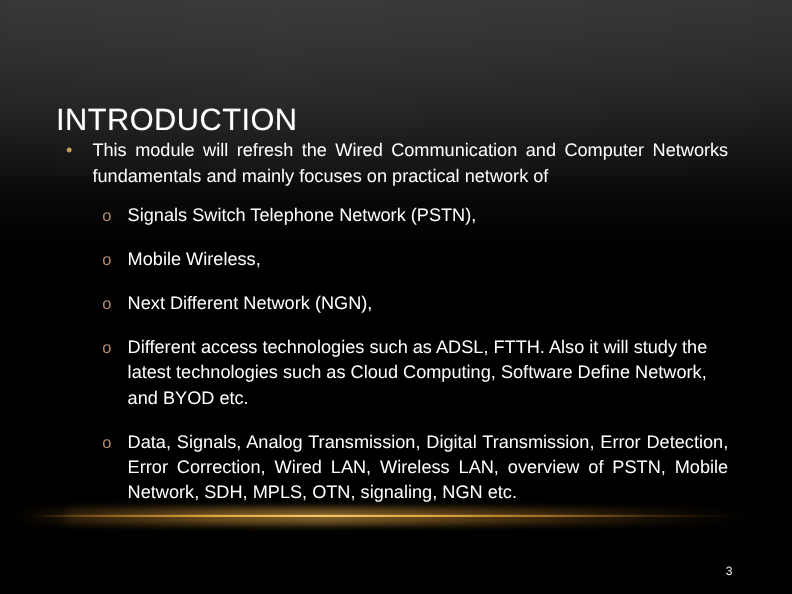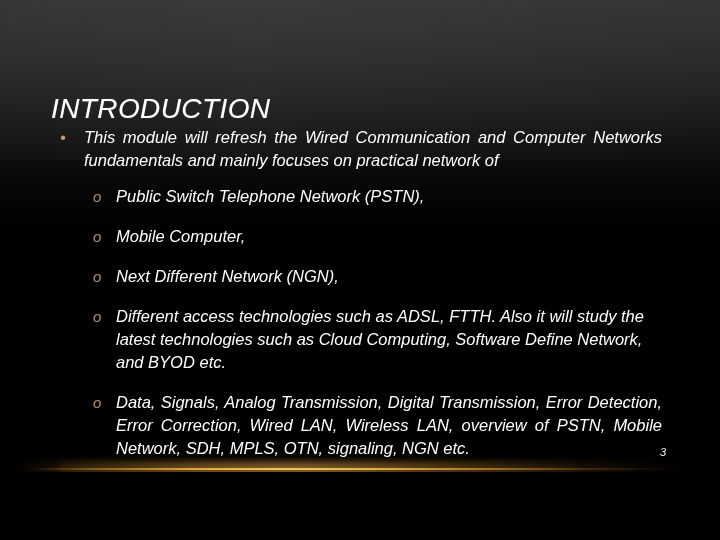--- a/index.html
+++ b/index.html
@@ -7,24 +7,23 @@
     padding: 0;
     background: #000;
   }
   body {
     font-family: "Liberation Sans", sans-serif;
   }
 
   .slide {
     position: relative;
     width: 720px;
-    height: 472px;
+    height: 540px;
     overflow: hidden;
     background: #000000;
-    font-style: italic;
   }
 
   
   .bg-gradient {
     position: absolute;
     left: 0; top: 0;
     width: 720px;
     height: 250px;
     background: linear-gradient(to bottom,
         #353535 0px,
@@ -203,26 +202,26 @@
 
     <div class="lvl1">
       <span class="marker">•</span>
       <span class="txt">This module will refresh the Wired Communication and Computer Networks fundamentals and mainly focuses on practical network of</span>
     </div>
 
     <div class="sub-list">
 
       <div class="lvl2">
         <span class="marker">o</span>
-        <span class="txt">Public Switch Telephone Network (PSTN),</span>
-      </div>
-
-      <div class="lvl2">
-        <span class="marker">o</span>
-        <span class="txt">Mobile Computer,</span>
+        <span class="txt">Signals Switch Telephone Network (PSTN),</span>
+      </div>
+
+      <div class="lvl2">
+        <span class="marker">o</span>
+        <span class="txt">Mobile Wireless,</span>
       </div>
 
       <div class="lvl2">
         <span class="marker">o</span>
         <span class="txt">Next Different Network (NGN),</span>
       </div>
 
       <div class="lvl2">
         <span class="marker">o</span>
         <span class="txt">Different access technologies such as ADSL, FTTH. Also it will study the latest technologies such as Cloud Computing, Software Define Network, and BYOD etc.</span>

